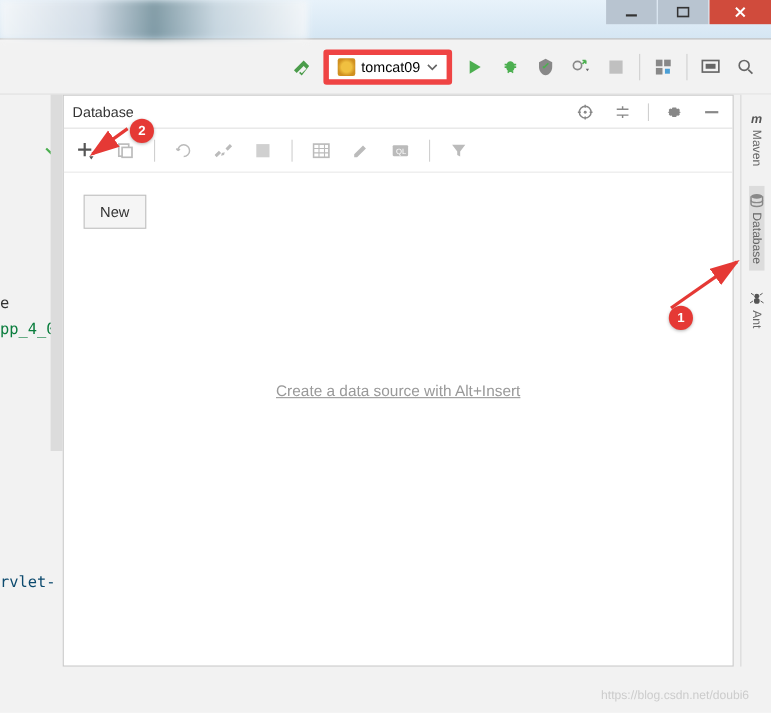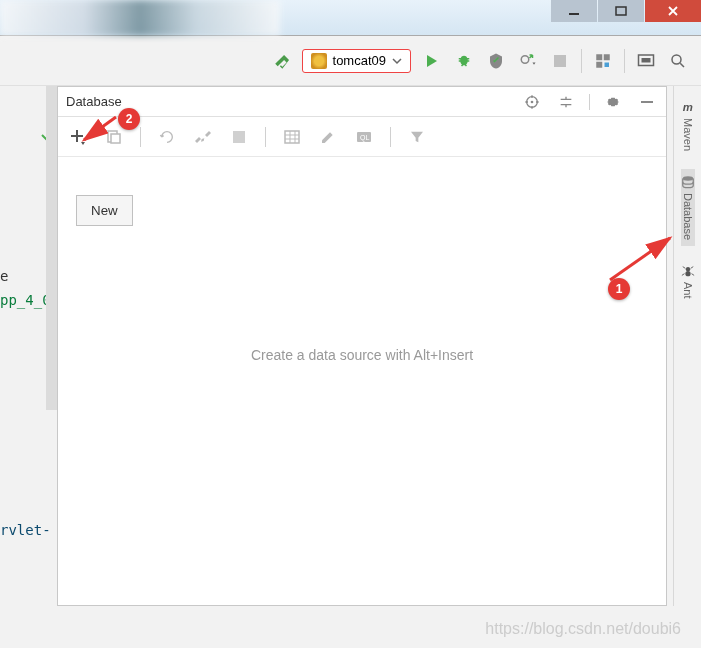--- a/index.html
+++ b/index.html
@@ -14,34 +14,34 @@
 .win-close { background: #d04b3c; margin-left: 1px; width: 56px; }
 .win-btn svg { width: 12px; height: 12px; }
 
 
 .blur-strip { position: absolute; top: 0; left: 0; width: 280px; height: 36px; background: linear-gradient(90deg, #fafafa 0%, #cdd6e0 30%, #5a7a85 50%, #c0cfd8 70%, #fafafa 100%); filter: blur(3px); opacity: 0.7; }
 
 
 .main-toolbar { height: 50px; background: #f2f2f2; display: flex; align-items: center; justify-content: flex-end; padding: 0 12px; gap: 10px; border-bottom: 1px solid #e0e0e0; }
 .tb-icon { width: 22px; height: 22px; display: flex; align-items: center; justify-content: center; color: #6e6e6e; cursor: pointer; }
 .tb-sep { width: 1px; height: 24px; background: #d0d0d0; }
-.run-config { display: flex; align-items: center; background: #fff; border: 1px solid #ef4444; border-radius: 3px; padding: 3px 8px; gap: 6px; cursor: pointer; }
+.run-config { display: flex; align-items: center; background: #fff; border: 5px solid #ef4444; border-radius: 3px; padding: 3px 8px; gap: 6px; cursor: pointer; }
 .tomcat-ico { width: 16px; height: 16px; background: radial-gradient(circle, #f0c040 40%, #d09020 70%); border-radius: 2px; }
 
 
 .db-panel { position: absolute; top: 86px; left: 57px; width: 610px; height: 520px; background: #fff; border: 1px solid #c8c8c8; }
 .db-header { height: 30px; display: flex; align-items: center; padding: 0 8px; border-bottom: 1px solid #e0e0e0; }
 .db-title { flex: 1; color: #333; }
 .db-hdr-icons { display: flex; gap: 12px; align-items: center; color: #888; }
 .db-toolbar { height: 40px; display: flex; align-items: center; padding: 0 10px; gap: 16px; border-bottom: 1px solid #e8e8e8; color: #b0b0b0; }
 .db-tb-icon { width: 20px; height: 20px; display: flex; align-items: center; justify-content: center; cursor: pointer; }
 .db-tb-icon.active { color: #555; }
 .db-body { position: relative; height: calc(100% - 70px); }
-.new-btn { position: absolute; top: 20px; left: 18px; background: #f5f5f5; border: 1px solid #c0c0c0; padding: 7px 14px; cursor: pointer; color: #333; margin-top: 18px; }
-.placeholder { position: absolute; top: 190px; width: 100%; text-align: center; color: #999; font-size: 14px; }
+.new-btn { position: absolute; top: 20px; left: 18px; background: #f5f5f5; border: 1px solid #c0c0c0; padding: 7px 14px; cursor: pointer; color: #333; }
+.placeholder { position: absolute; top: 190px; width: 100%; text-align: center; color: #999; font-size: 14px; text-decoration: underline; }
 
 
 .right-stripe { position: absolute; top: 86px; right: 0; width: 28px; height: 520px; background: #f2f2f2; border-left: 1px solid #d8d8d8; display: flex; flex-direction: column; align-items: center; padding-top: 8px; gap: 12px; }
 .stripe-item { writing-mode: vertical-rl; font-size: 11px; color: #666; cursor: pointer; padding: 6px 0; display: flex; align-items: center; gap: 4px; }
 .stripe-item.active { background: #dcdcdc; }
 .stripe-ico { width: 14px; height: 14px; writing-mode: horizontal-tb; }
 
 
 .left-gutter { position: absolute; top: 86px; left: 0; width: 57px; height: 520px; }
 .gutter-check { position: absolute; top: 42px; left: 40px; color: #4caf50; }
@@ -50,21 +50,21 @@
 .code-pp { top: 206px; color: #0a7d3d; }
 .code-rvlet { top: 436px; color: #0c4a6e; }
 
 
 .anno-badge { position: absolute; width: 22px; height: 22px; background: #e53935; border-radius: 50%; color: #fff; display: flex; align-items: center; justify-content: center; font-size: 12px; font-weight: bold; box-shadow: 0 1px 3px rgba(0,0,0,0.3); z-index: 10; }
 .anno-arrow { position: absolute; z-index: 9; }
 
 
 .file-strip { position: absolute; top: 86px; left: 46px; width: 11px; height: 324px; background: #dcdcdc; }
 
-.watermark { position: absolute; bottom: 10px; right: 20px; color: #ccc; font-size: 16px; }
+.watermark { position: absolute; bottom: 10px; right: 20px; color: #ccc; font-size: 11px; }
 </style>
 </head>
 <body>
 
 <div class="blur-strip"></div>
 
 <div class="titlebar">
   <div class="win-btns">
     <div class="win-btn win-min">
         <svg viewBox="0 0 12 12">

